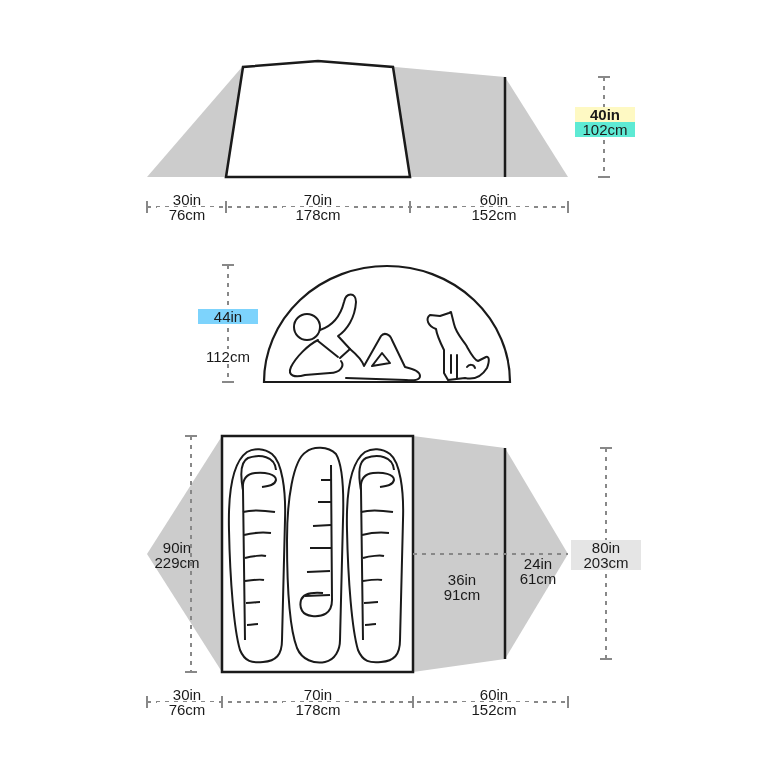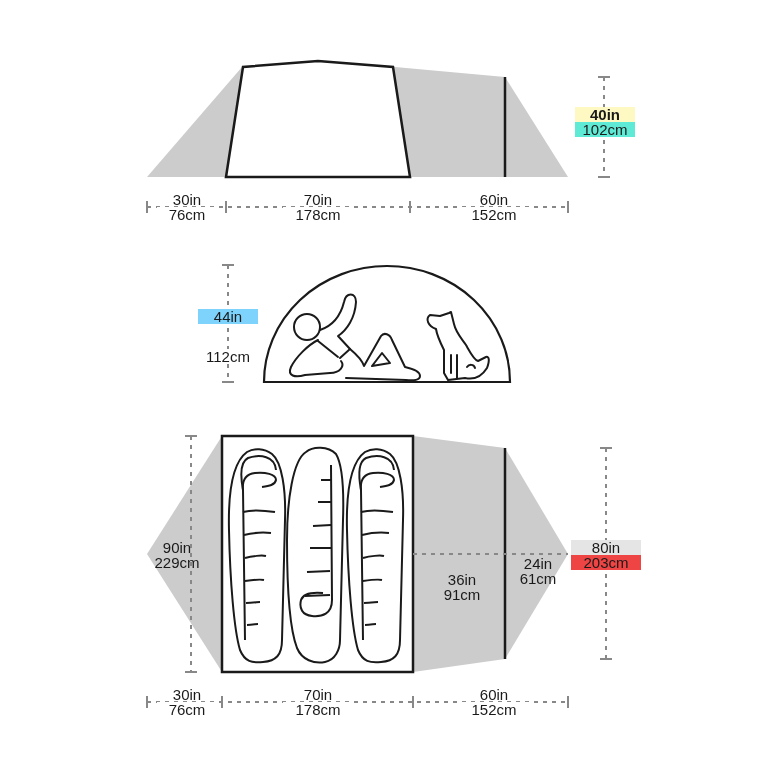--- a/index.html
+++ b/index.html
@@ -149,21 +149,21 @@
 <div class="lbl" style="left:427px;top:572px;width:70px;">
   <span>36in</span>
   <span>91cm</span>
 </div>
 <div class="lbl" style="left:508px;top:540px;width:60px;margin-top:16px;">
   <span>24in</span>
   <span>61cm</span>
 </div>
 <div class="lbl" style="left:571px;top:540px;width:70px;">
   <span style="background:#e5e5e5;">80in</span>
-  <span style="background:#ef4444;">203cm</span>
+  <span style="background:#e5e5e5;">203cm</span>
 </div>
 <div class="lbl" style="left:157px;top:687px;width:60px;">
   <span>30in</span>
   <span style="background:#fff;">76cm</span>
 </div>
 <div class="lbl" style="left:283px;top:687px;width:70px;">
   <span>70in</span>
   <span style="background:#fff;">178cm</span>
 </div>
 <div class="lbl" style="left:459px;top:687px;width:70px;">

